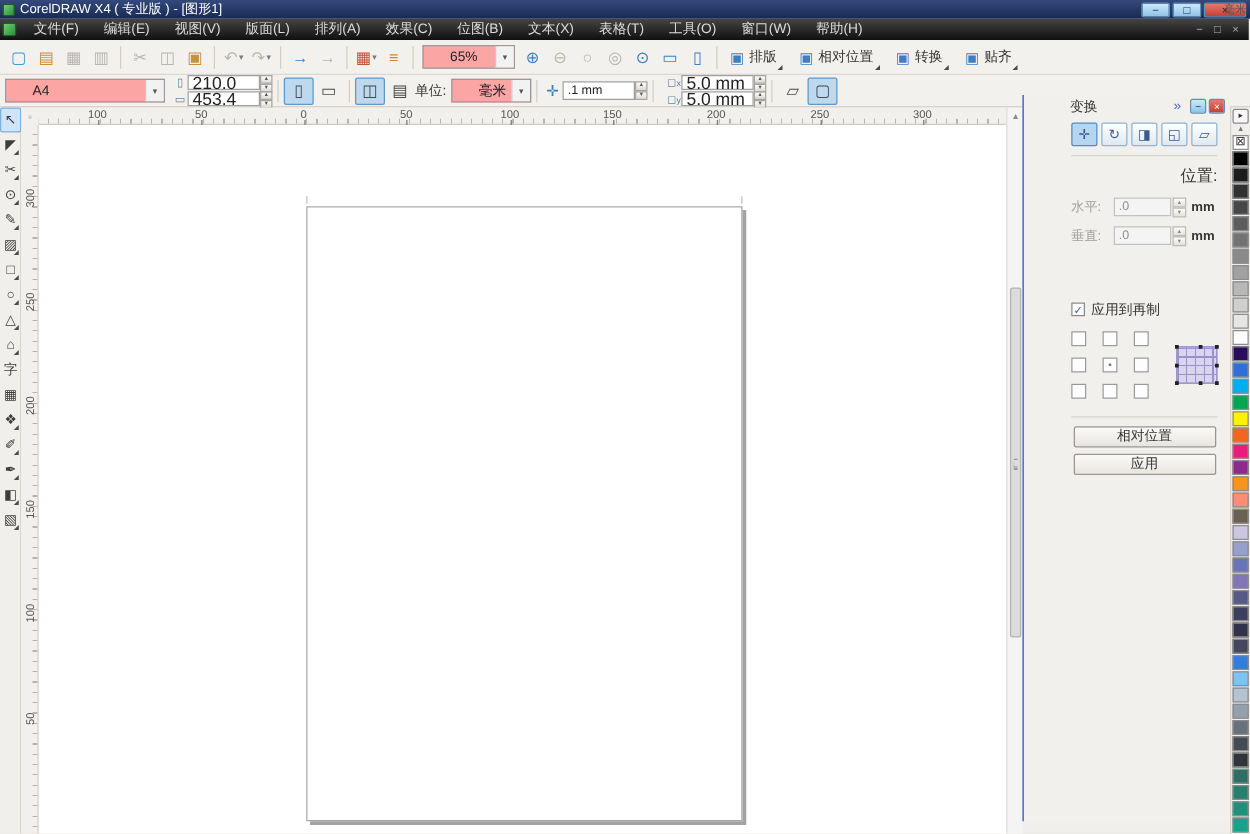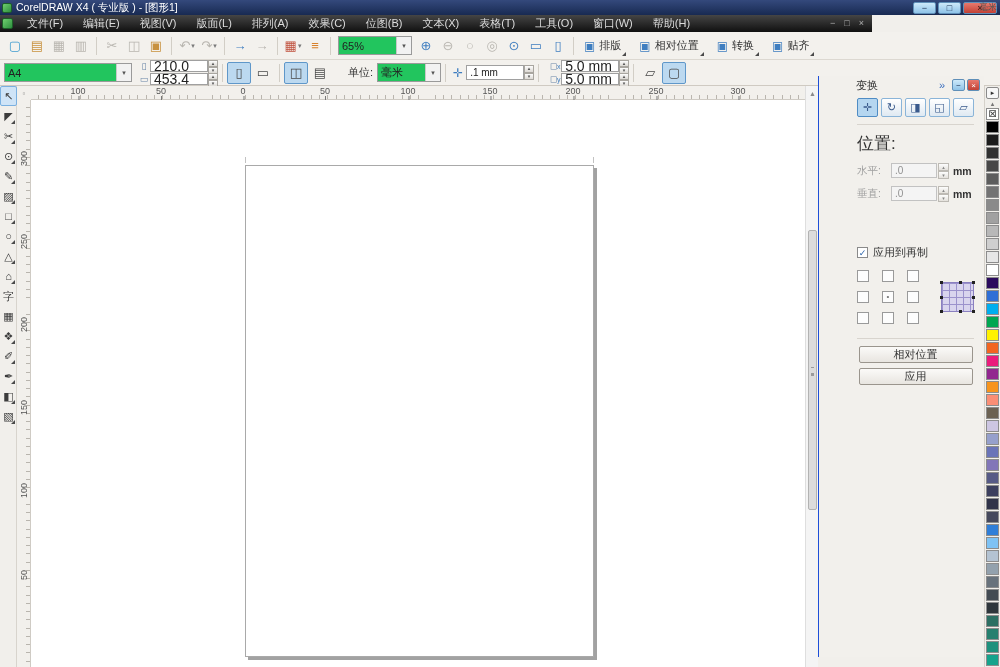--- a/index.html
+++ b/index.html
@@ -11,42 +11,42 @@
     background:linear-gradient(#34497c,#182a52); display:flex; align-items:center; }
   .appicon { width:10px; height:10px; margin:0 4px 0 2px; border-radius:2px;
     background:linear-gradient(135deg,#6fcf6f,#2e8f3e); border:1px solid #1c5f28; }
   #titlebar .title { color:#fff; font-size:10.5px; line-height:15px; }
   .wbtns { margin-left:auto; display:flex; gap:2px; padding-right:3px; }
   .wbtn { width:23px; height:12px; font-size:9px; line-height:11px; text-align:center;
     color:#1a2b4d; background:linear-gradient(#cde9fa,#8fc3e8); border:1px solid #5f8fb8; border-radius:2px; }
   .wbtn.close { background:linear-gradient(#e8796d,#c24135); color:#3a0d08; width:34px; }
 
   
-  #menubar { position:absolute; left:0; top:15px; width:872px; height:17px;
+  #menubar { position:absolute; left:0; top:15px; width:999px; height:17px;
     background:linear-gradient(#454545,#101010); display:flex; align-items:center; }
   #menubar .appicon { width:11px; height:11px; }
   .mitem { color:#dcdcdc; font-size:11px; padding:0 10px; line-height:17px; cursor:default; }
   .docbtns { margin-left:auto; display:flex; gap:9px; padding-right:8px; }
   .docbtns span { color:#b0b0b0; font-size:9px; line-height:17px; }
 
   
   .bar { position:absolute; left:0; width:1000px; background:#f3f1ed; display:flex; align-items:center; }
   #toolbar { top:32px; height:28px; border-bottom:1px solid #dcd8d1; padding-left:4px; }
   #propbar { top:60px; height:26px; border-bottom:1px solid #cfcac2; padding-left:4px; }
   .sep { width:1px; height:18px; background:#d2cec6; margin:0 4px; }
   .tbtn { min-width:22px; height:22px; display:inline-flex; align-items:center; justify-content:center;
     border-radius:2px; position:relative; }
   .tbtn .ig { font-size:13px; color:#4a4a4a; line-height:1; }
   .tbtn.dis .ig { color:#b9b6b0; }
   .c-blue { color:#3f7ec0 !important; } .c-amber { color:#c8913e !important; }
   .c-red { color:#c0503c !important; } .c-orange { color:#d9822b !important; }
   .c-teal { color:#3f9ccf !important; }
   .dd { font-size:7px; color:#7a7a7a; margin-left:1px; }
-  .combo { height:19px; background:#22c55e; border:1px solid #9a9a9a; display:flex; align-items:center;
-    font-size:11px; color:#222; padding-left:3px; position:relative; }
+  .combo { height:19px; background:#fca5a5; border:1px solid #9a9a9a; display:flex; align-items:center;
+    font-size:11px; color:#222; padding-left:21px; position:relative; }
   .combo .arrow { margin-left:auto; width:15px; height:100%; border-left:1px solid #c9c9c9;
     display:flex; align-items:center; justify-content:center; font-size:7px; color:#555; background:#f2f2f2; }
   #zoomcombo { width:74px; margin:0 3px; }
   .txtbtn { display:inline-flex; align-items:center; gap:4px; height:22px; padding:0 6px;
     font-size:11px; color:#333; position:relative; margin-right:6px; }
   .txtbtn .ig { font-size:12px; color:#3f7ec0; }
   .flyout::after { content:""; position:absolute; right:1px; bottom:1px; border-left:4px solid transparent;
     border-bottom:4px solid #4a4a4a; }
 
   
@@ -57,21 +57,21 @@
   .frow .pic { font-size:9px; color:#6a86a8; width:12px; text-align:center; }
   .minifield { width:58px; height:12px; background:#fff; border:1px solid #a0a0a0; font-size:14px;
     color:#222; padding-left:3px; line-height:10px; }
   .spin { display:flex; flex-direction:column; width:10px; height:12px; }
   .spin span { flex:1; font-size:5px; line-height:5px; text-align:center; color:#555;
     background:linear-gradient(#fdfdfd,#dcd9d4); border:1px solid #a9a6a0; }
   .togbtn { width:24px; height:22px; display:inline-flex; align-items:center; justify-content:center;
     border:1px solid transparent; border-radius:2px; position:relative; }
   .togbtn .ig { font-size:13px; color:#4a4a4a; }
   .togbtn.active { background:#bcd9f0; border-color:#5f97c9; }
-  .lab { font-size:11px; color:#333; margin-left:16px; }
+  .lab { font-size:11px; color:#333; margin-left:0; }
   .subxy { font-size:7px; color:#3f7ec0; }
 
   
   #toolbox { position:absolute; left:0; top:86px; width:17px; height:581px; background:#f1efeb;
     border-right:1px solid #d8d4cd; }
   .tool { width:17px; height:20px; display:flex; align-items:center; justify-content:center;
     position:relative; border:1px solid transparent; }
   .tool.selected { background:#cfe4f7; border-color:#7ab0e0; border-radius:2px; }
   .tglyph { font-size:11px; color:#3c3c3c; line-height:1; }
 
@@ -113,21 +113,21 @@
   .dwbtn { width:13px; height:12px; margin-left:2px; font-size:8px; line-height:11px; text-align:center;
     color:#1a2b4d; background:linear-gradient(#cde9fa,#8fc3e8); border:1px solid #5f8fb8; border-radius:2px; }
   .dwbtn.close { background:linear-gradient(#e8796d,#c24135); color:#fff; }
   #dbody { padding:4px 10px; }
   .trow { display:flex; gap:3px; }
   .tfbtn { width:21px; height:19px; display:flex; align-items:center; justify-content:center;
     border:1px solid #8ab4d8; border-radius:2px; background:linear-gradient(#ffffff,#dfe9f2);
     font-size:11px; color:#3a5a8c; }
   .tfbtn.active { background:#b5d6f0; border-color:#4f8cc4; }
   .dsep { height:1px; background:#d8d4ce; margin:7px 0; }
-  .dlabel { font-size:17px; color:#333; margin:4px 0 8px; }
+  .dlabel { font-size:13px; color:#333; margin:4px 0 8px;text-align:right; }
   .drow { display:flex; align-items:center; margin-bottom:8px; }
   .drow .rl { width:34px; font-size:10.5px; color:#a0a0a0; }
   .dfield { width:46px; height:15px; background:#f4f4f4; border:1px solid #c2c2c2; font-size:10px;
     color:#909090; padding-left:3px; line-height:13px; }
   .dspin { display:flex; flex-direction:column; width:11px; height:15px; margin-left:1px; }
   .dspin span { flex:1; font-size:5px; line-height:6px; text-align:center; color:#888;
     background:linear-gradient(#fdfdfd,#e4e1dc); border:1px solid #bdbab4; }
   .drow .ru { font-size:10.5px; color:#333; margin-left:4px; font-weight:bold; }
   .chkrow { display:flex; align-items:center; gap:5px; margin:44px 0 10px; }
   .chk { width:11px; height:11px; background:#fff; border:1px solid #8a8a8a; font-size:9px;

